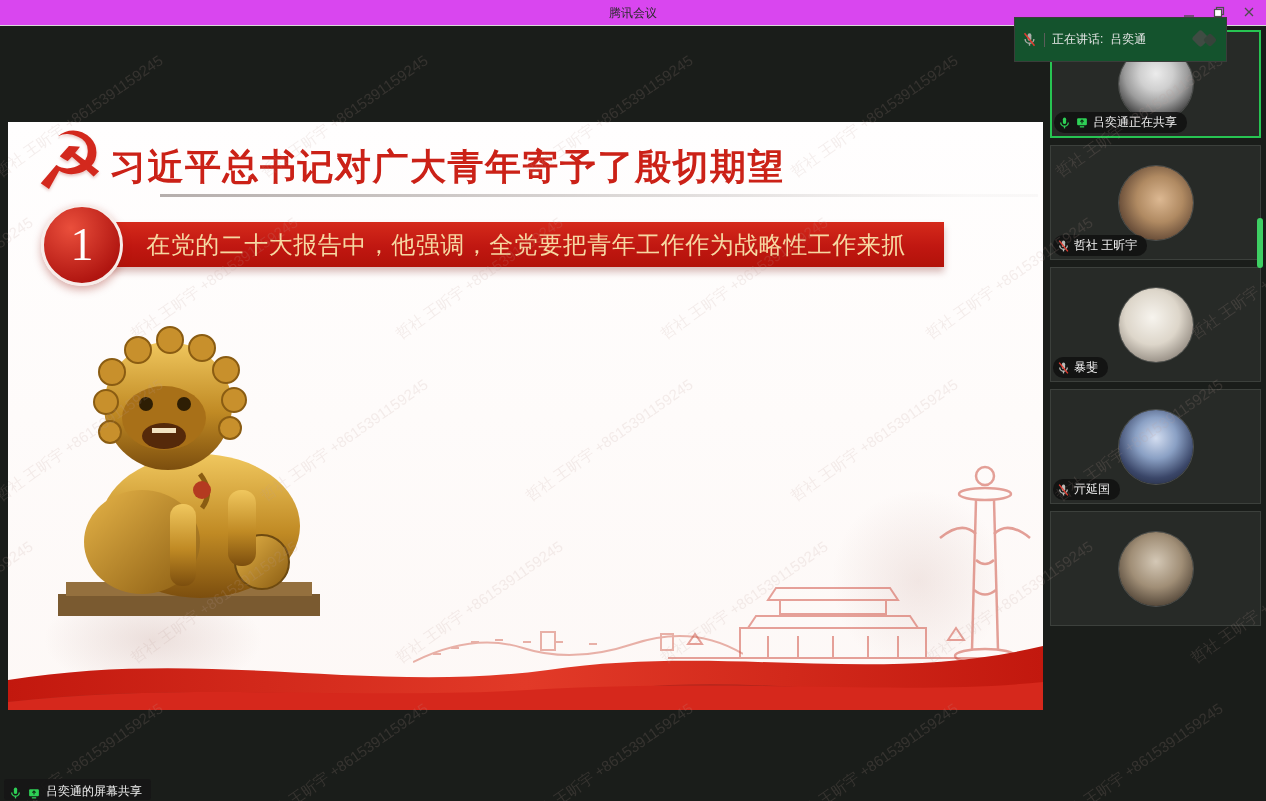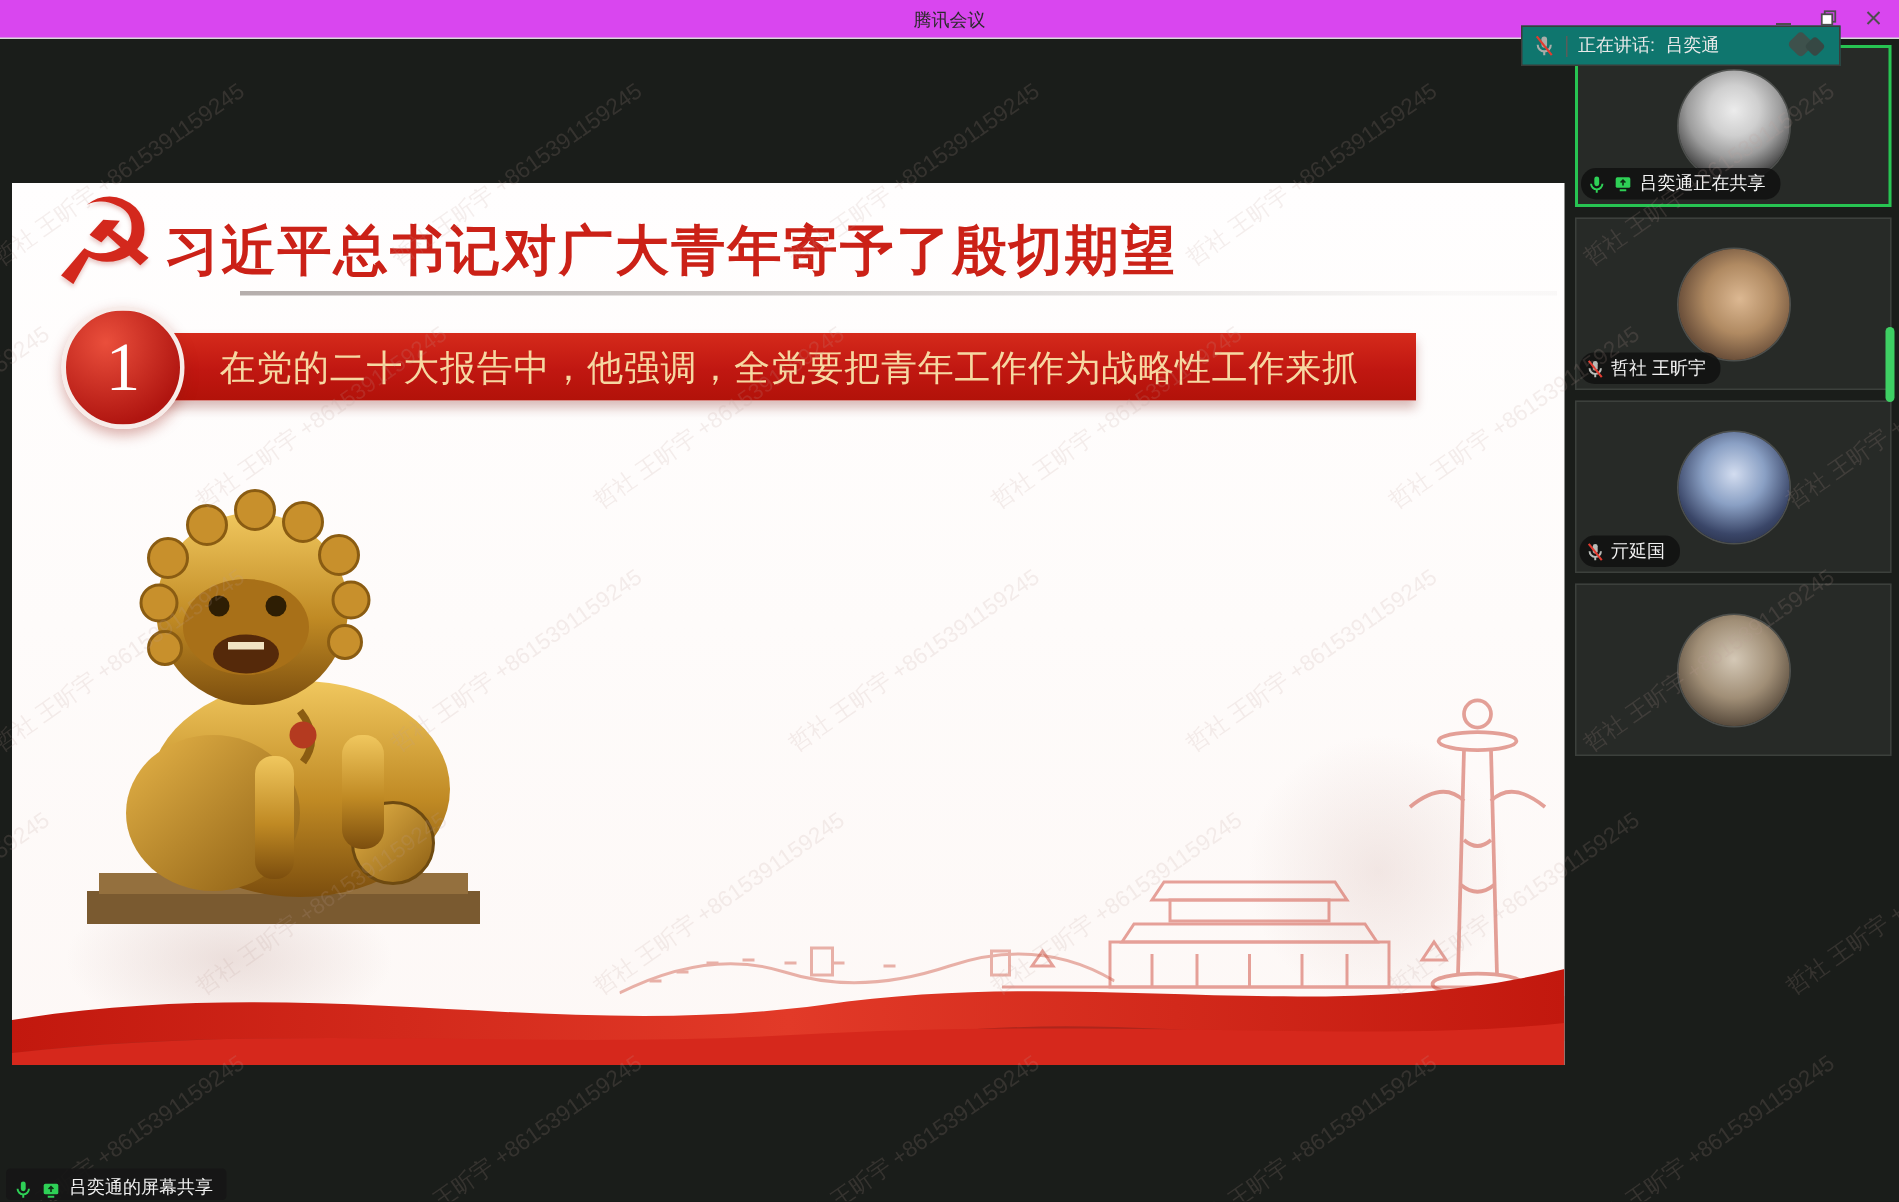--- a/index.html
+++ b/index.html
@@ -38,21 +38,21 @@
                background:linear-gradient(180deg,#d52a1b 0%,#c01711 55%,#b21209 100%);
                box-shadow:0 5px 7px rgba(120,18,12,.28);display:flex;align-items:center;justify-content:center;z-index:2;}
   .banner-text{color:#f6d8a2;font-size:24px;letter-spacing:.5px;white-space:nowrap;}
   .lion-wrap{position:absolute;left:42px;top:172px;width:292px;height:332px;z-index:1;}
   .column-decor{position:absolute;left:918px;top:338px;width:118px;height:225px;opacity:.62;z-index:1;}
   .gate-decor{position:absolute;left:640px;top:448px;width:370px;height:95px;opacity:.5;z-index:1;}
   .wall-decor{position:absolute;left:405px;top:492px;width:330px;height:55px;opacity:.45;z-index:1;}
   .ribbon{position:absolute;left:0;bottom:0;width:1035px;height:80px;z-index:4;}
 
   
-  .speaking-banner{position:absolute;left:1014px;top:17px;width:213px;height:27px;background:#0f766e;
+  .speaking-banner{position:absolute;left:1014px;top:17px;width:213px;height:45px;background:#14532d;
                border:1px solid #3a3d3a;box-sizing:border-box;display:flex;align-items:center;
                gap:7px;padding:0 4px 0 7px;z-index:30;text-align:right;}
   .sb-divider{width:1px;height:14px;background:#5a5d5a;}
   .sb-text{font-size:12px;color:#e9e9e9;white-space:nowrap;}
   .sb-logo{margin-left:auto;opacity:.85;}
 
   
   .sidebar{position:absolute;left:1050px;top:5px;width:213px;height:771px;overflow:hidden;}
   .tile{position:relative;width:211px;height:115px;background:#272a27;border:1px solid #3c403c;
         box-sizing:border-box;margin-bottom:7px;display:flex;align-items:center;justify-content:center;}
@@ -242,20 +242,34 @@
               <rect x="9" y="2" width="6" height="12" rx="3" fill="#b9bdb9"></rect>
               <path d="M5 11a7 7 0 0 0 14 0" fill="none" stroke="#b9bdb9" stroke-width="2.4"></path>
               <line x1="12" y1="18" x2="12" y2="22" stroke="#b9bdb9" stroke-width="2.4"></line>
               <line x1="4" y1="2" x2="20" y2="22" stroke="#e23b30" stroke-width="2.6"></line>
             </svg>
           </span>
           <span>哲社 王昕宇</span>
         </div>
       </div>
       <div class="tile">
+        <div class="avatar avatar-pet-laptop"></div>
+        <div class="name-tag">
+          <span class="icon">
+            <svg width="13" height="14" viewBox="0 0 24 24">
+              <rect x="9" y="2" width="6" height="12" rx="3" fill="#b9bdb9"></rect>
+              <path d="M5 11a7 7 0 0 0 14 0" fill="none" stroke="#b9bdb9" stroke-width="2.4"></path>
+              <line x1="12" y1="18" x2="12" y2="22" stroke="#b9bdb9" stroke-width="2.4"></line>
+              <line x1="4" y1="2" x2="20" y2="22" stroke="#e23b30" stroke-width="2.6"></line>
+            </svg>
+          </span>
+          <span>暴斐</span>
+        </div>
+      </div>
+      <div class="tile">
         <div class="avatar avatar-anime"></div>
         <div class="name-tag">
           <span class="icon">
             <svg width="13" height="14" viewBox="0 0 24 24">
               <rect x="9" y="2" width="6" height="12" rx="3" fill="#b9bdb9"></rect>
               <path d="M5 11a7 7 0 0 0 14 0" fill="none" stroke="#b9bdb9" stroke-width="2.4"></path>
               <line x1="12" y1="18" x2="12" y2="22" stroke="#b9bdb9" stroke-width="2.4"></line>
               <line x1="4" y1="2" x2="20" y2="22" stroke="#e23b30" stroke-width="2.6"></line>
             </svg>
           </span>

